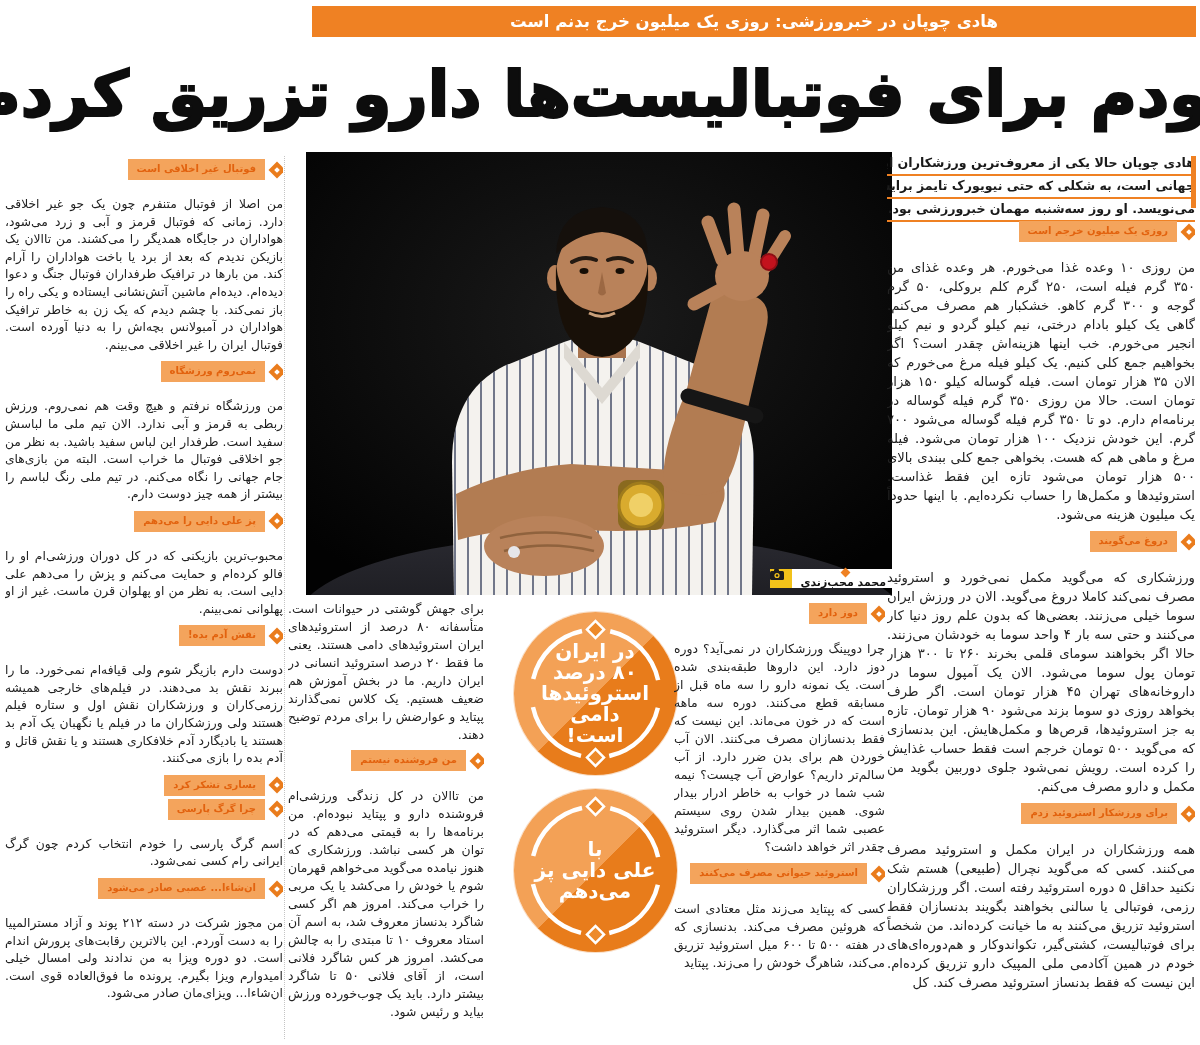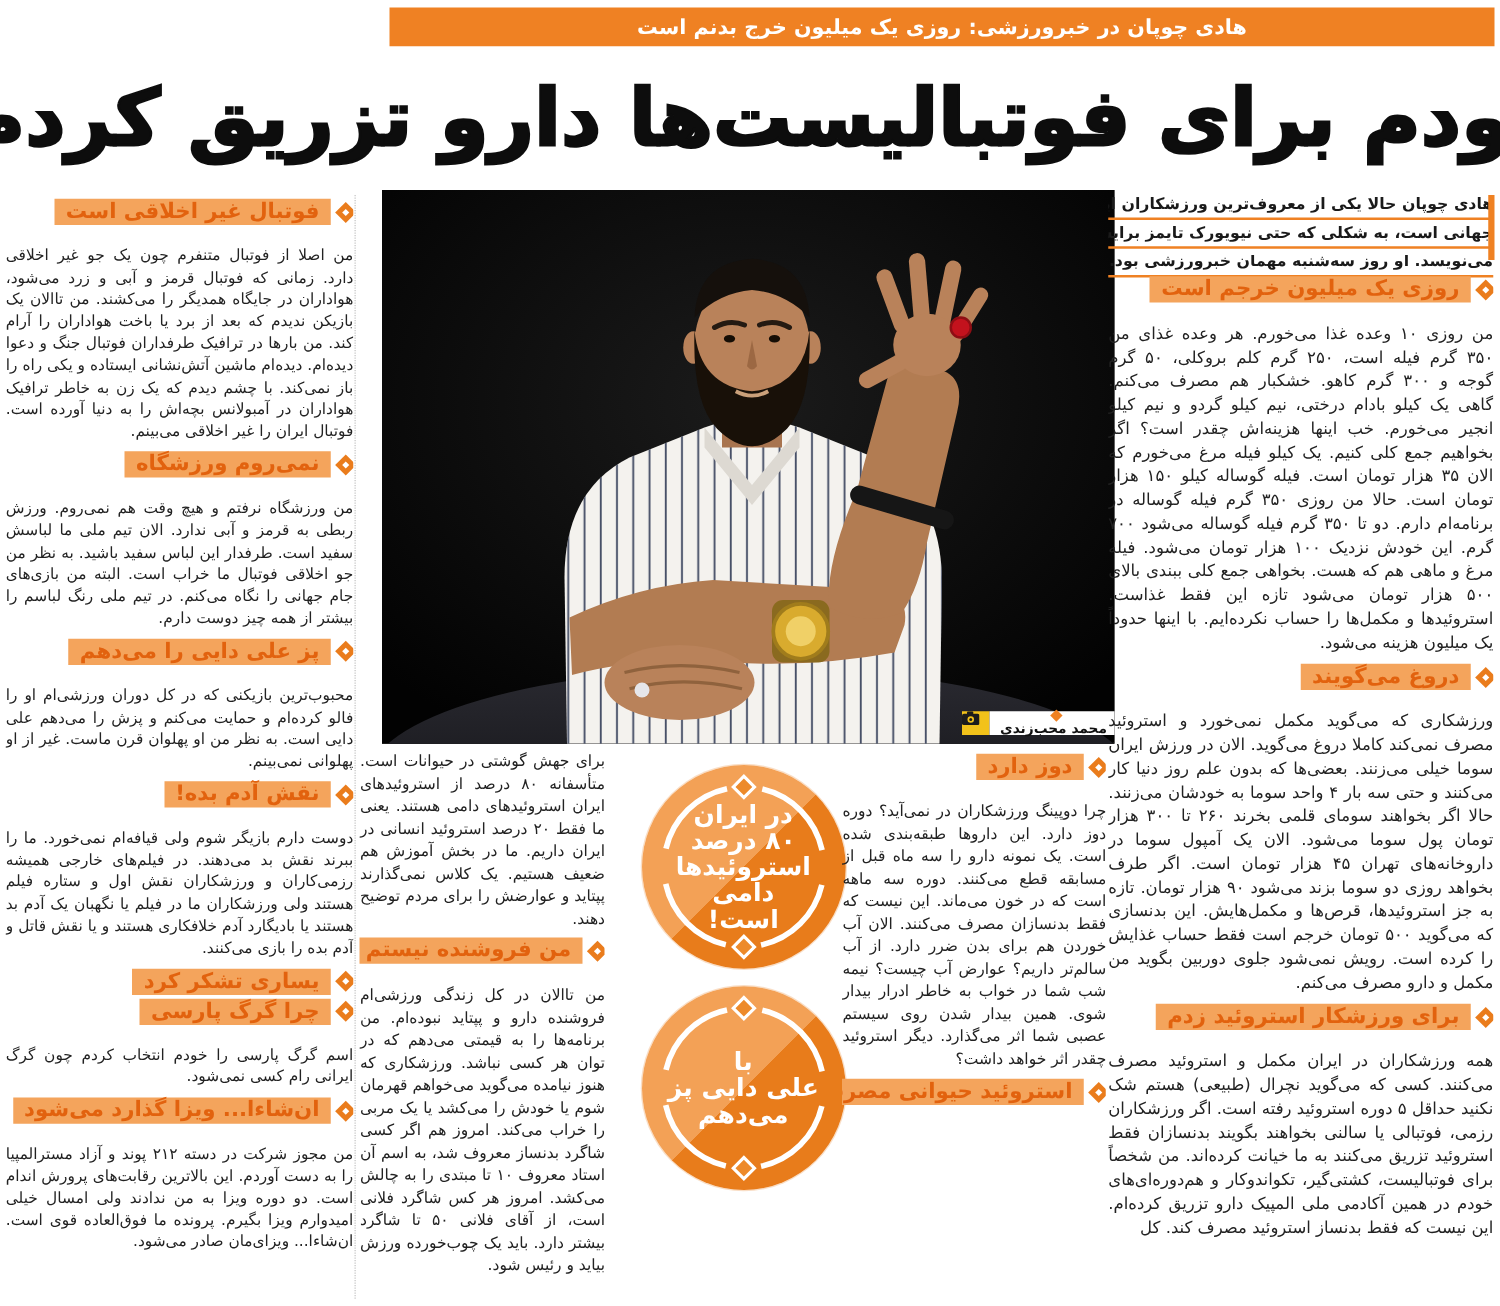--- a/index.html
+++ b/index.html
@@ -31,21 +31,21 @@
     border-bottom:2px solid #ef8123; white-space:nowrap; overflow:hidden; padding-left:8px;
   }
   
   .sec-head{ display:flex; align-items:center; margin:3px 0 3px; }
   .sec-diamond{
     width:12px; height:12px; background:#ea7c1c; transform:rotate(45deg);
     display:flex; align-items:center; justify-content:center; margin-left:6px; flex:0 0 auto;
   }
   .sec-diamond span{ width:4px; height:4px; background:#fff; display:block; }
   .sec-title{
-    background:#f4a45c; color:#e2620e; font-weight:bold; font-size:17px;
+    background:#f4a45c; color:#e2620e; font-weight:bold; font-size:10px;
     padding:2px 9px 3px; line-height:16px; white-space:nowrap;
   }
   .sec-body{
     margin:16px 0 7px; text-align:justify; color:#222;
   }
   .lead{ margin:0 0 6px; text-align:justify; color:#222; }
   
   .col{ position:absolute; overflow:hidden; }
   .col-right  { right:5px;  top:218px; width:308px; bottom:3px; font-size:13.2px; line-height:19px; }
   .col-left   { left:5px;   top:156px; width:278px; bottom:3px; font-size:12.3px; line-height:17.6px; }
@@ -252,21 +252,21 @@
           </span>
           <span class="sec-title">چرا گرگ پارسی</span>
         </div>
       <p class="sec-body">اسم گرگ پارسی را خودم انتخاب کردم چون گرگ ایرانی رام کسی نمی‌شود.</p>
     </div>
     <div>
       <div class="sec-head">
           <span class="sec-diamond">
             <span></span>
           </span>
-          <span class="sec-title">ان‌شاءا... ویزا گذارد می‌شود</span>
+          <span class="sec-title">ان‌شاءا... عصبی صادر می‌شود</span>
         </div>
       <p class="sec-body">من مجوز شرکت در دسته ۲۱۲ پوند و آزاد مسترالمپیا را به دست آوردم. این بالاترین رقابت‌های پرورش اندام است. دو دوره ویزا به من ندادند ولی امسال خیلی امیدوارم ویزا بگیرم. پرونده ما فوق‌العاده قوی است. ان‌شاءا... ویزای‌مان صادر می‌شود.</p>
     </div>
   </div>
 
   <div class="col col-midleft">
     <p class="lead">برای جهش گوشتی در حیوانات است. متأسفانه ۸۰ درصد از استروئیدهای ایران استروئیدهای دامی هستند. یعنی ما فقط ۲۰ درصد استروئید انسانی در ایران داریم. ما در بخش آموزش هم ضعیف هستیم. یک کلاس نمی‌گذارند پپتاید و عوارضش را برای مردم توضیح دهند.</p>
     <div>
       <div class="sec-head">
           <span class="sec-diamond">
@@ -316,16 +316,17 @@
         </div>
       <p class="sec-body">چرا دوپینگ ورزشکاران در نمی‌آید؟ دوره دوز دارد. این داروها طبقه‌بندی شده است. یک نمونه دارو را سه ماه قبل از مسابقه قطع می‌کنند. دوره سه ماهه است که در خون می‌ماند. این نیست که فقط بدنسازان مصرف می‌کنند. الان آب خوردن هم برای بدن ضرر دارد. از آب سالم‌تر داریم؟ عوارض آب چیست؟ نیمه شب شما در خواب به خاطر ادرار بیدار شوی. همین بیدار شدن روی سیستم عصبی شما اثر می‌گذارد. دیگر استروئید چقدر اثر خواهد داشت؟</p>
     </div>
     <div>
       <div class="sec-head">
           <span class="sec-diamond">
             <span></span>
           </span>
           <span class="sec-title">استروئید حیوانی مصرف می‌کنند</span>
         </div>
+      <p class="sec-body">کسی که پپتاید می‌زند مثل معتادی است که هروئین مصرف می‌کند. بدنسازی که در هفته ۵۰۰ تا ۶۰۰ میل استروئید تزریق می‌کند، شاهرگ خودش را می‌زند. پپتاید</p>
     </div>
   </div>
 
 </div>
 
 </body></html>

